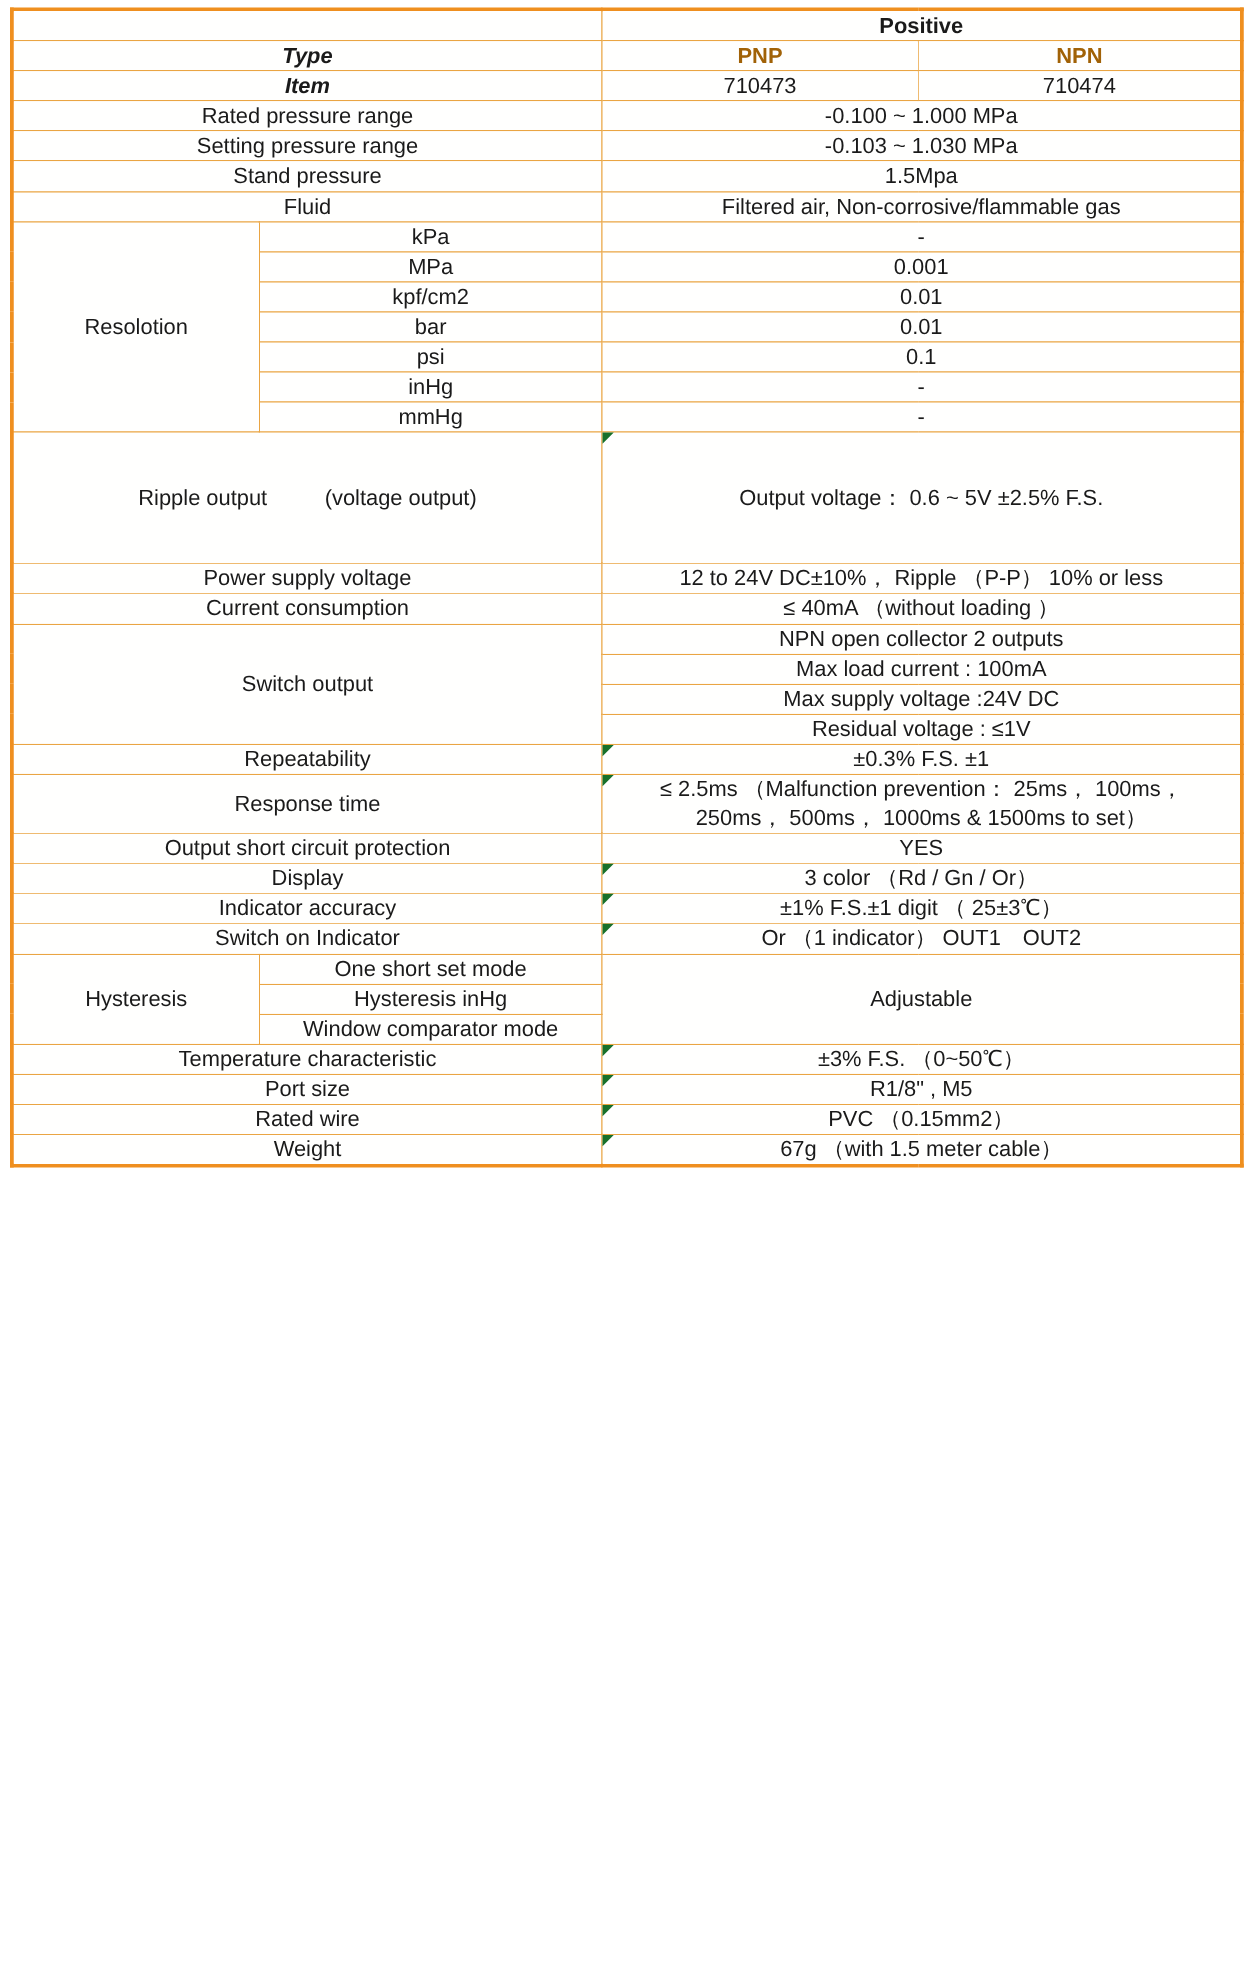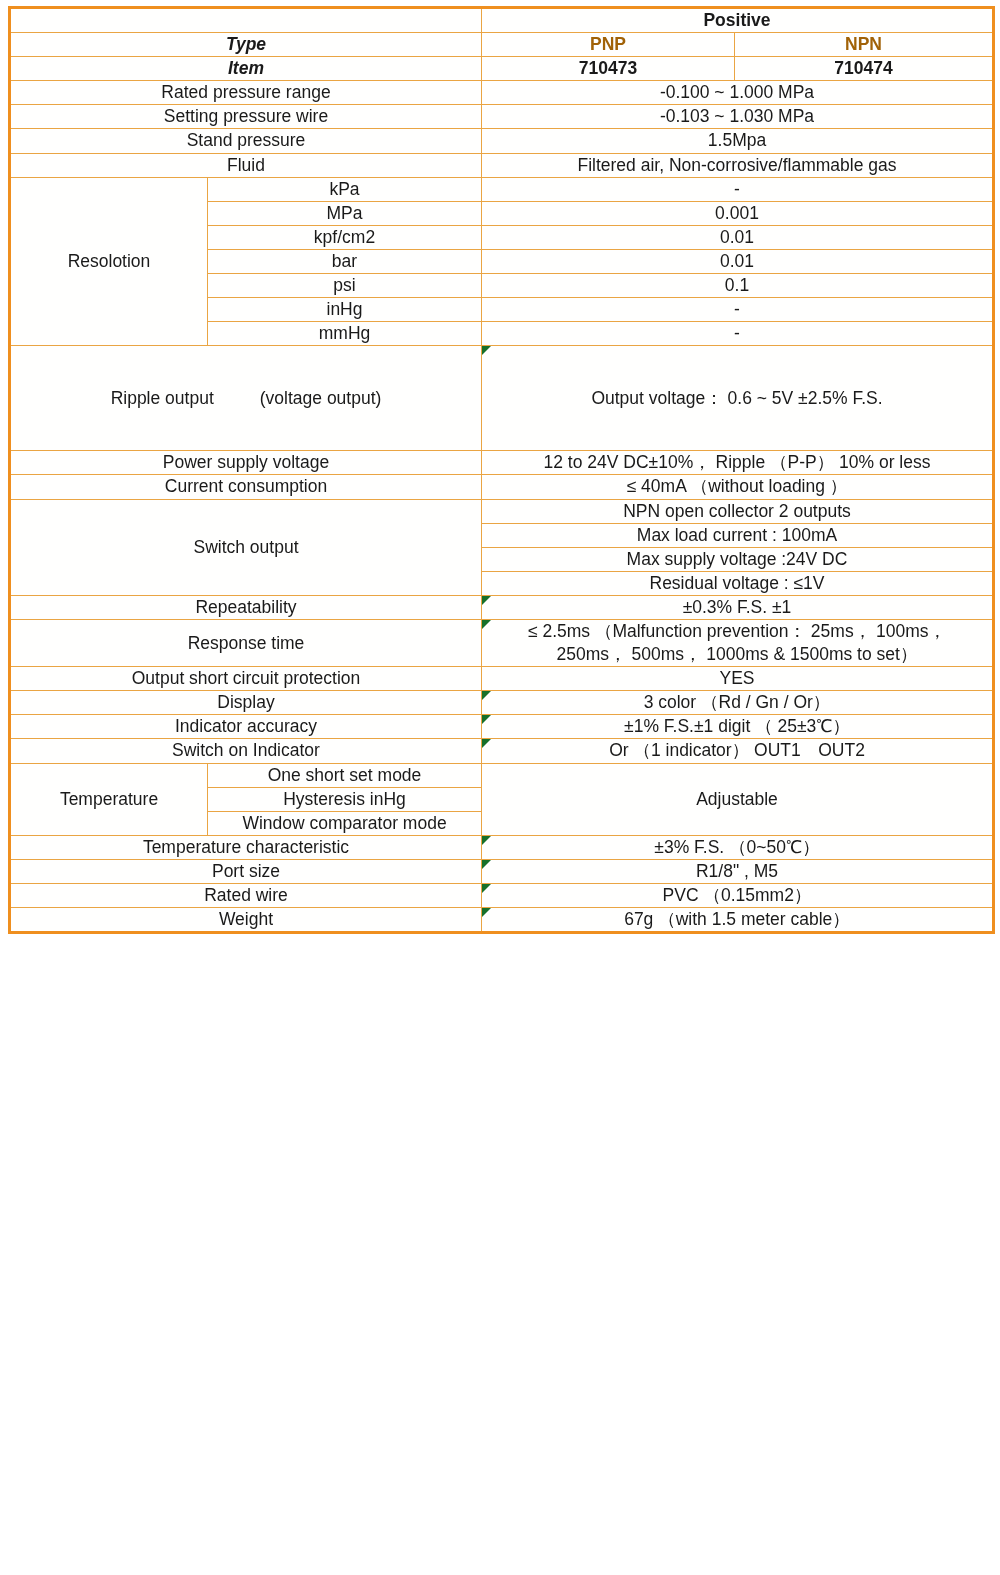--- a/index.html
+++ b/index.html
@@ -34,21 +34,21 @@
   
   col.c-a{width:198px;}
   col.c-b{width:274px;}
   col.c-c{width:253px;}
   col.c-d{width:259px;}
 
   .lbl{font-size:17.5px;}
   .bold{font-weight:bold;font-style:italic;}
   .b-head{font-weight:bold;font-size:21px;}
   .red{color:#a16207;font-weight:bold;font-size:22px;}
-  .item-no{font-weight:bold;font-size:21px;}
+  .item-no{font-weight:normal;font-size:21px;}
   .big{font-size:21px;}
   .left{text-align:left;padding-left:10px;}
   .left-pad{text-align:left;padding-left:13px;}
   .gap{display:inline-block;width:46px;}
   .twoline{line-height:1.5;}
 
   
   td.mark::before{
     content:"";
     position:absolute;
@@ -87,21 +87,21 @@
       <td colspan="2" class="bold big">Item</td>
       <td class="item-no">710473</td>
       <td class="item-no">710474</td>
     </tr>
 
     <tr>
       <td colspan="2" class="lbl">Rated pressure range</td>
       <td colspan="2" class="lbl">-0.100 ~ 1.000 MPa</td>
     </tr>
     <tr>
-      <td colspan="2" class="lbl">Setting pressure wire</td>
+      <td colspan="2" class="lbl">Setting pressure range</td>
       <td colspan="2" class="lbl">-0.103 ~ 1.030 MPa</td>
     </tr>
     <tr>
       <td colspan="2" class="lbl">Stand pressure</td>
       <td colspan="2" class="lbl">1.5Mpa</td>
     </tr>
     <tr>
       <td colspan="2" class="lbl">Fluid</td>
       <td colspan="2" class="lbl">Filtered air, Non-corrosive/flammable gas</td>
     </tr>
@@ -194,21 +194,21 @@
       <td colspan="2" class="lbl">Indicator accuracy</td>
       <td colspan="2" class="lbl left mark">±1% F.S.±1 digit （ 25±3℃）</td>
     </tr>
 
     <tr>
       <td colspan="2" class="lbl">Switch on Indicator</td>
       <td colspan="2" class="lbl left mark">Or （1 indicator） OUT1 OUT2</td>
     </tr>
 
     <tr>
-      <td rowspan="3" class="lbl">Temperature</td>
+      <td rowspan="3" class="lbl">Hysteresis</td>
       <td class="lbl left-pad">One short set mode</td>
       <td colspan="2" rowspan="3" class="lbl">Adjustable</td>
     </tr>
     <tr>
       <td class="lbl left-pad">Hysteresis inHg</td>
     </tr>
     <tr>
       <td class="lbl left-pad">Window comparator mode</td>
     </tr>
 

